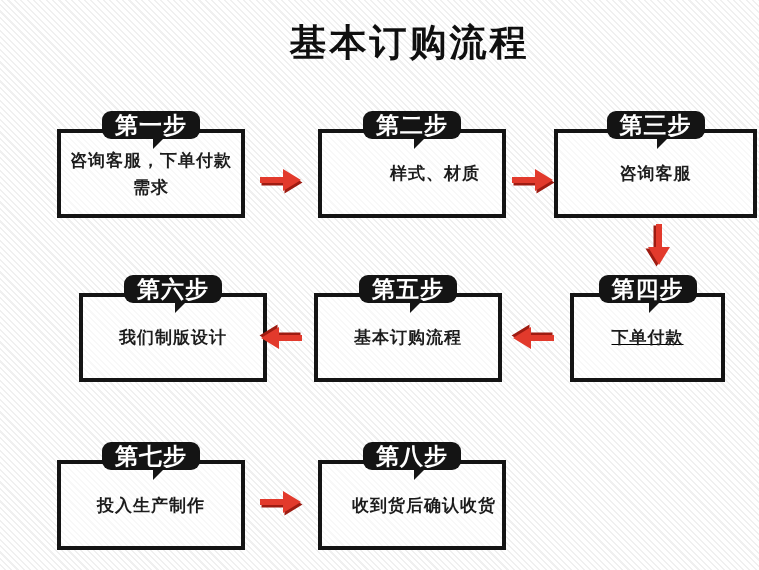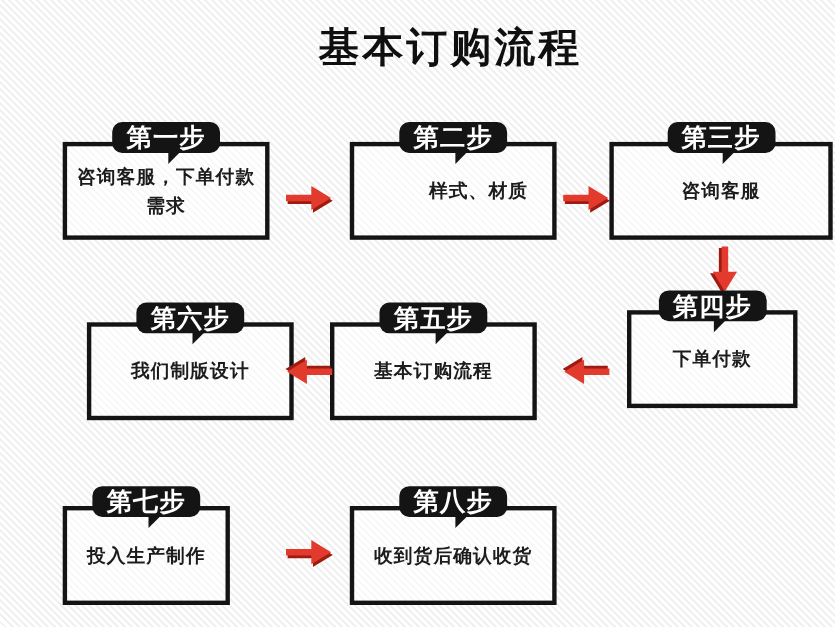--- a/index.html
+++ b/index.html
@@ -63,25 +63,25 @@
     position:absolute;
     bottom:-10px;left:52%;
     width:0;height:0;
     border-top:11px solid #141414;
     border-right:11px solid transparent;
   }
   
   .pos-1{left:57px; top:129px; width:188px; height:89px;}
   .pos-2{left:318px;top:129px; width:188px; height:89px;padding-left:46px;}
   .pos-3{left:554px;top:129px; width:203px; height:89px;}
-  .pos-4{left:570px;top:282px; width:155px; height:89px;}
-  .pos-5{left:300px;top:293px; width:188px; height:89px;}
+  .pos-4{left:570px;top:293px; width:155px; height:89px;text-decoration:underline;}
+  .pos-5{left:314px;top:293px; width:188px; height:89px;}
   .pos-6{left:57px; top:293px; width:188px; height:89px;margin-left:22px;}
-  .pos-7{left:57px; top:460px; width:152px; height:90px;}
-  .pos-8{left:318px;top:460px; width:188px; height:90px;}
+  .pos-7{left:57px; top:460px; width:188px; height:90px;}
+  .pos-8{left:318px;top:460px; width:188px; height:90px;justify-content:flex-end;}
 
   .arrow{
     position:absolute;
     width:44px;height:34px;
   }
   .arrow svg{display:block;width:100%;height:100%;}
   .arrow .shadow{fill:#9e1b11;}
   .arrow .main{fill:#e23a2c;}
   .arrow.left{transform:rotate(180deg);}
   .arrow.down{transform:rotate(90deg);}

